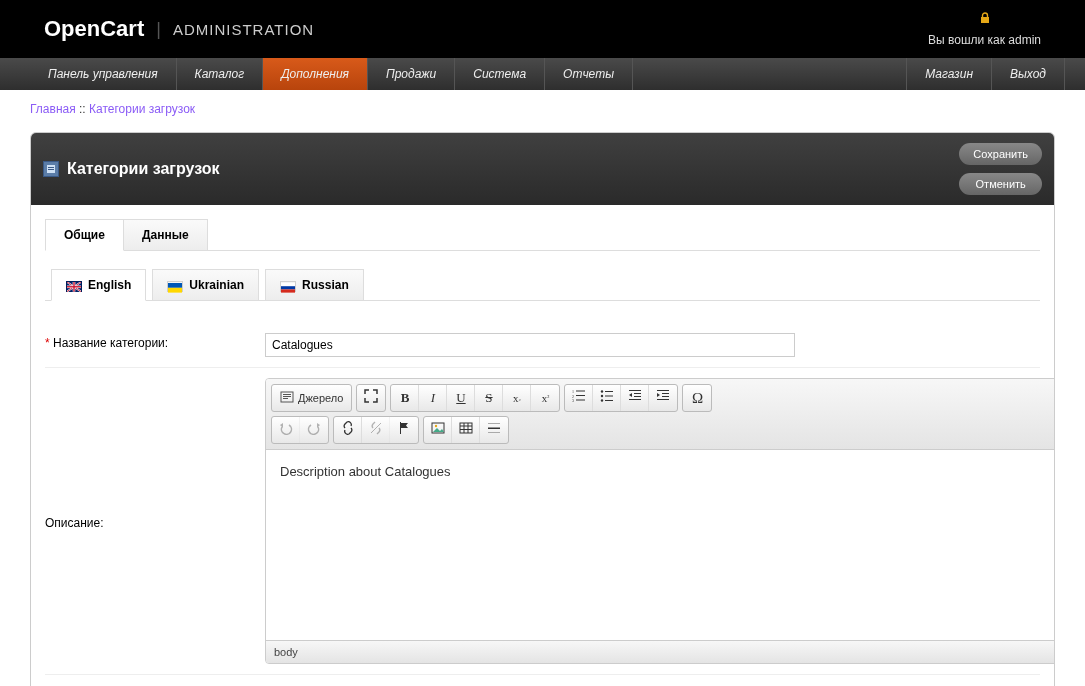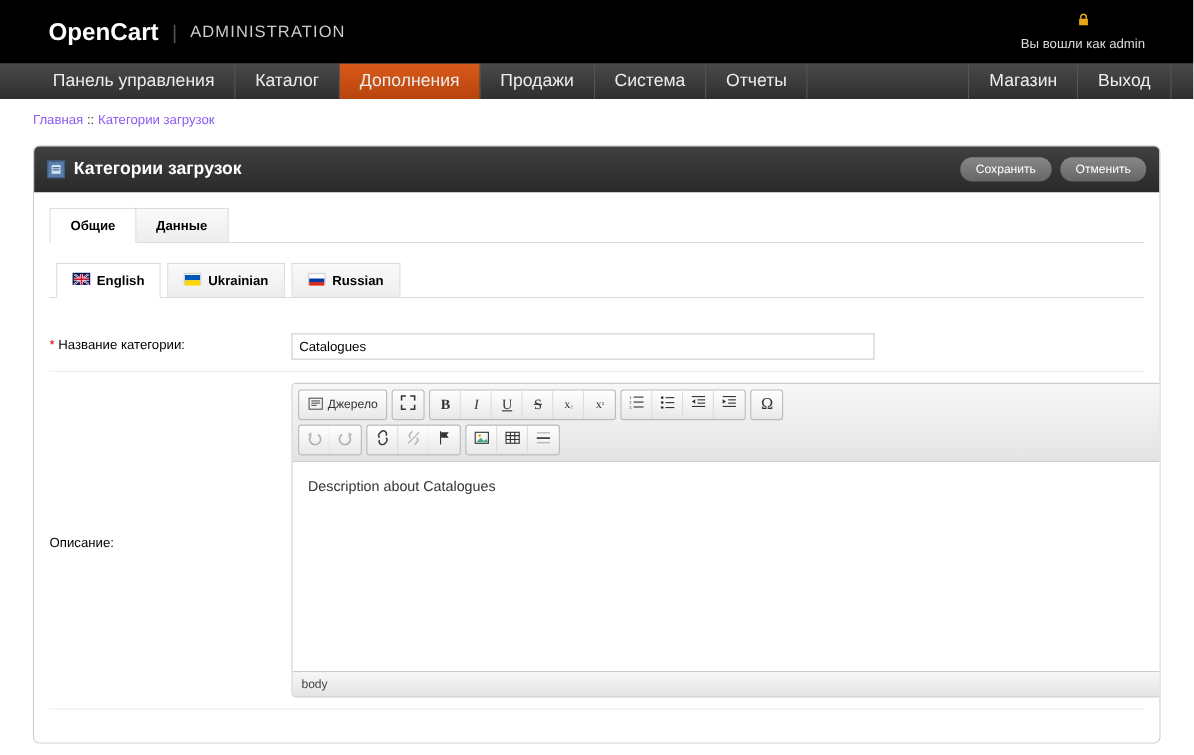--- a/index.html
+++ b/index.html
@@ -6,45 +6,45 @@
 body { font-family: Arial, Helvetica, sans-serif; font-size: 12px; background: #fff; }
 
 .header { background: #000; height: 58px; display: flex; align-items: center; padding: 0 44px; }
 .logo { color: #fff; font-size: 22px; font-weight: bold; }
 .logo-sep { color: #555; margin: 0 12px; font-size: 18px; }
 .admin-label { color: #ccc; font-size: 15px; letter-spacing: 1px; }
 .header-right { margin-left: auto; color: #ddd; font-size: 12px; display: flex; align-items: center; gap: 6px; flex-direction: column; }
 .lock-icon { width: 12px; height: 12px; display: inline-block; }
 
 .nav { background: linear-gradient(#4a4a4a, #2e2e2e); height: 32px; display: flex; padding-left: 30px; }
-.nav-item { color: #eee; font-size: 16px; padding: 0 18px; line-height: 32px; cursor: pointer; border-right: 1px solid #555; }
+.nav-item { color: #eee; font-size: 12px; padding: 0 18px; line-height: 32px; cursor: pointer; border-right: 1px solid #555; font-style: italic; }
 .nav-item.active { background: linear-gradient(#d85a1a, #b8440c); }
 .nav-right { margin-left: auto; display: flex; padding-right: 20px; }
 .nav-right .nav-item:first-child { border-left: 1px solid #555; }
 
 .breadcrumb { padding: 12px 30px 16px; font-size: 12px; }
 .breadcrumb a { color: #8b5cf6; cursor: pointer; }
 .breadcrumb-sep { color: #333; }
 
 .content-box { margin: 0 30px 20px; border: 1px solid #ccc; border-radius: 6px; overflow: hidden; }
 .box-header { background: linear-gradient(#404040, #2a2a2a); color: #fff; padding: 10px 12px; display: flex; align-items: center; }
 .box-icon { width: 16px; height: 16px; background: #5b7da8; border: 1px solid #3a5a88; margin-right: 8px; display: flex; align-items: center; justify-content: center; }
 .box-title { font-size: 16px; font-weight: bold; }
-.box-buttons { margin-left: auto; display: flex; gap: 8px; }
+.box-buttons { margin-left: auto; display: flex; gap: 8px; flex-direction: column; }
 .btn { background: linear-gradient(#888, #666); color: #fff; border: none; border-radius: 12px; padding: 5px 14px; font-size: 11px; cursor: pointer; }
 
 .box-body { background: #fff; padding: 14px 14px 30px; }
 
 .tabs { display: flex; border-bottom: 1px solid #ddd; margin-bottom: 18px; }
 .tab { padding: 8px 18px; font-size: 12px; font-weight: bold; cursor: pointer; border: 1px solid #ddd; border-bottom: none; background: linear-gradient(#fafafa, #ededed); margin-right: -1px; position: relative; }
 .tab.active { background: #fff; border-bottom: 1px solid #fff; margin-bottom: -1px; z-index: 2; }
 .tab:first-child.active { border-left: 1px solid #ddd; }
 
 .lang-tabs { display: flex; border-bottom: 1px solid #ddd; margin-bottom: 22px; }
-.lang-tab { padding: 8px 14px; font-size: 12px; font-weight: bold; cursor: pointer; border: 1px solid #ddd; border-bottom: none; background: #fff; margin-left: 6px; display: flex; align-items: flex-start; gap: 6px; }
+.lang-tab { padding: 8px 14px; font-size: 12px; font-weight: bold; cursor: pointer; border: 1px solid #ddd; border-bottom: none; background: #fff; margin-left: 6px; display: flex; align-items: flex-end; gap: 6px; }
 .lang-tab.active { margin-bottom: -1px; border-bottom: 1px solid #fff; }
 .lang-tab:not(.active) { background: linear-gradient(#fafafa, #ededed); }
 .flag { width: 16px; height: 11px; display: inline-block; border: 1px solid rgba(0,0,0,.15); }
 
 .form-row { display: flex; align-items: flex-start; border-bottom: 1px solid #eee; padding: 10px 0; }
 .form-label { width: 220px; flex-shrink: 0; font-size: 12px; padding-top: 3px; }
 .required { color: #d00; }
 .form-field { flex: 1; }
 .text-input { width: 530px; padding: 4px 6px; border: 1px solid #ccc; font-size: 12px; }
 

